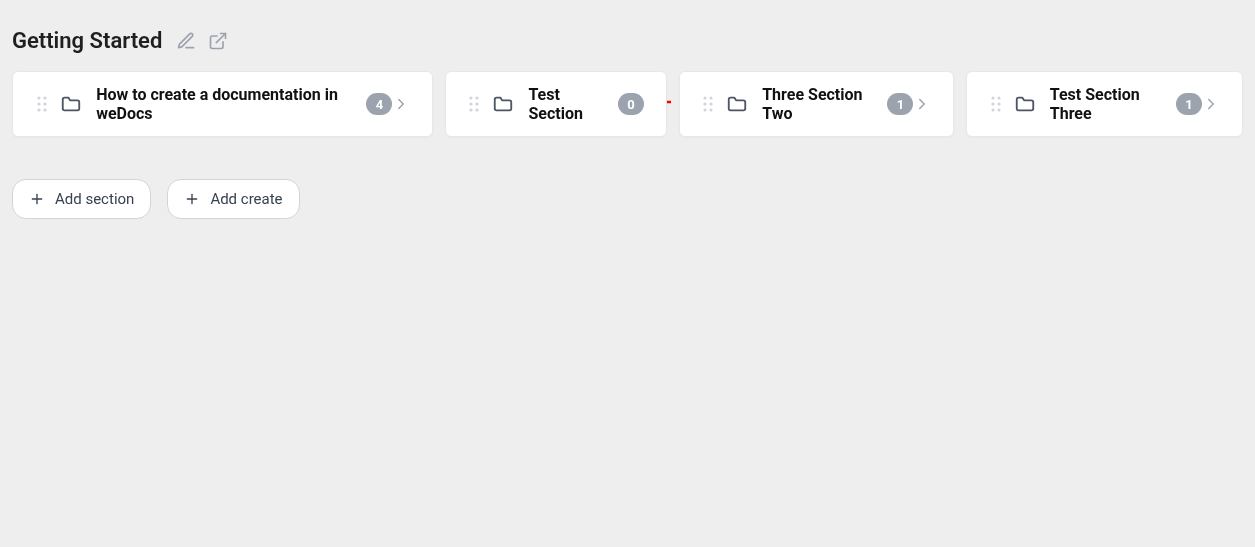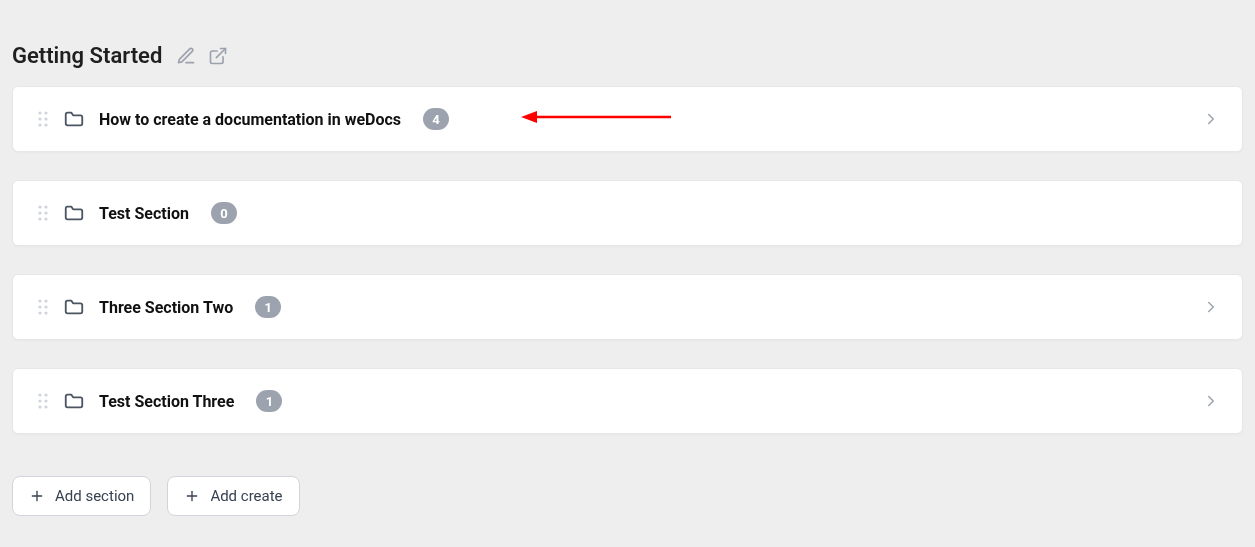--- a/index.html
+++ b/index.html
@@ -13,40 +13,40 @@
       width: 1255px;
       height: 547px;
       padding: 12px;
       overflow: hidden;
     }
     .header-row {
       display: flex;
       align-items: center;
       gap: 14px;
       margin-bottom: 18px;
-      margin-top: 31px;
+      margin-top: 16px;
     }
     .page-title {
       font-size: 22px;
       font-weight: 600;
       color: #1f1f1f;
     }
     .header-icons {
       display: flex;
       align-items: center;
       gap: 12px;
       color: #9ca3af;
     }
     .header-icons svg {
       display: block;
     }
     .sections-list {
       display: flex;
-      flex-direction: column;
-      gap: 28px;
+      flex-direction: row;
+      gap: 12px;
     }
     .section-item {
       position: relative;
       display: flex;
       align-items: center;
       background: #ffffff;
       border: 1px solid #e5e7eb;
       border-radius: 6px;
       height: 66px;
       padding: 0 22px;
@@ -105,21 +105,21 @@
       display: flex;
       gap: 16px;
       margin-top: 42px;
     }
     .action-btn {
       display: inline-flex;
       align-items: center;
       gap: 10px;
       background: #ffffff;
       border: 1px solid #d1d5db;
-      border-radius: 8px;
+      border-radius: 14px;
       padding: 10px 16px;
       font-size: 15px;
       color: #374151;
       cursor: pointer;
       font-family: inherit;
     }
     .action-btn svg { display:block; }
   </style>
 </head>
 <body>

